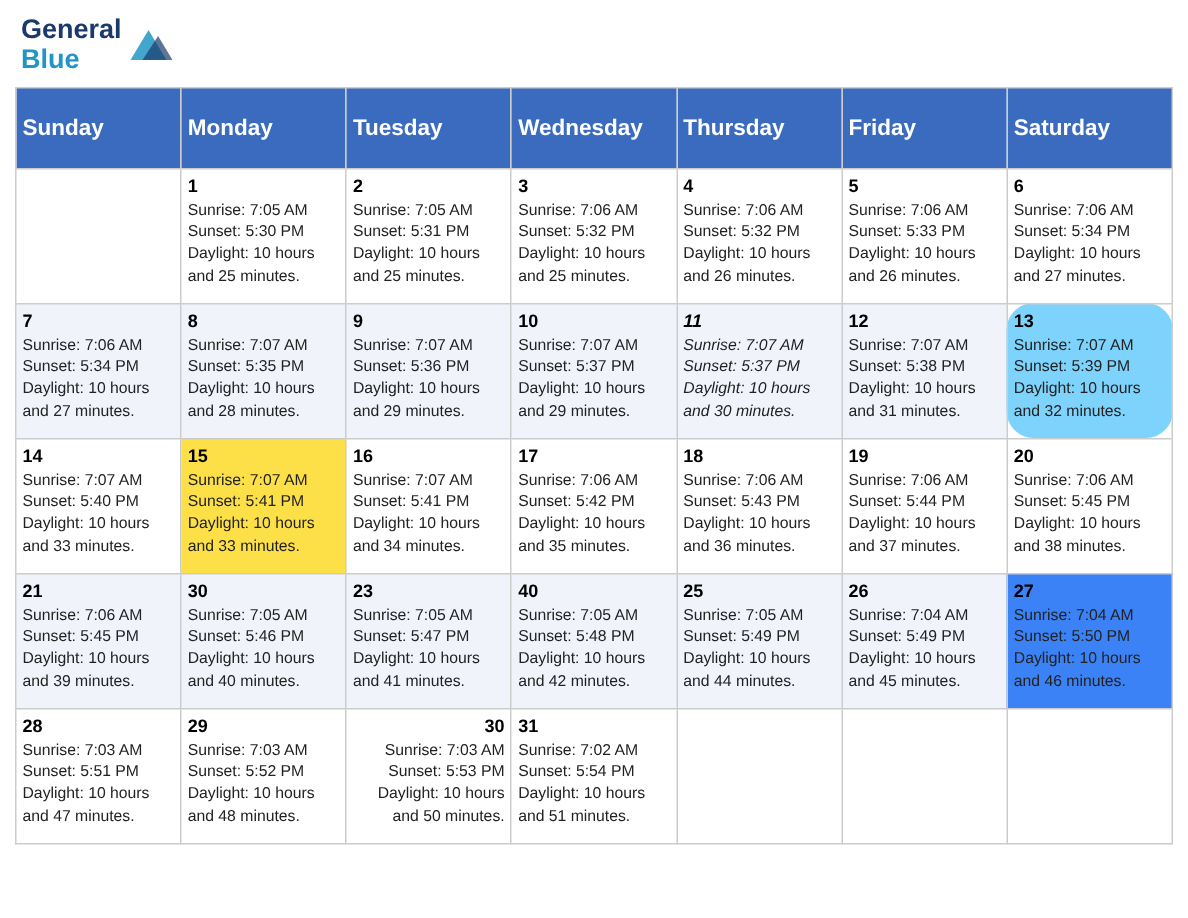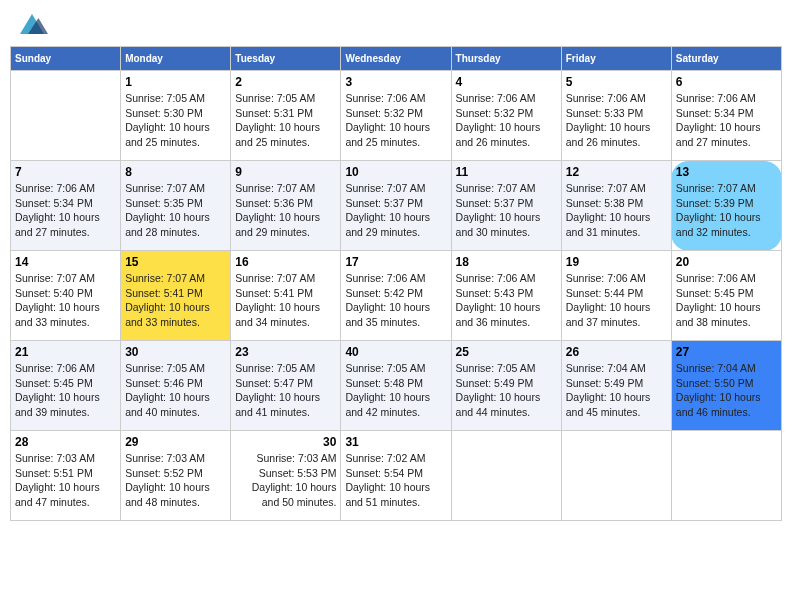--- a/index.html
+++ b/index.html
@@ -48,23 +48,23 @@
       color: #444;
     }
     table {
       width: 100%;
       border-collapse: collapse;
       font-size: 11px;
     }
     thead th {
       background-color: #3a6bbf;
       color: #fff;
-      padding: 6px 4px;
+      padding: 18px 4px;
       text-align: left;
-      font-size: 10px;
+      font-size: 15px;
       font-weight: bold;
       border: 1px solid #ccc;
     }
     td {
       border: 1px solid #ccc;
       vertical-align: top;
       padding: 4px 4px;
       height: 90px;
       width: calc(100% / 7);
     }
@@ -87,20 +87,25 @@
     tr:nth-child(even) td {
       background-color: #f4f6fa;
     }
     thead tr th { background-color: #3a6bbf; }
   </style>
 </head>
 <body>
 
 <div class="header">
   <div class="logo">
+    <div>
+      <div class="logo-text">
+        General<br><span>Blue</span>
+      </div>
+    </div>
     <svg class="logo-icon" viewBox="0 0 40 35" xmlns="http://www.w3.org/2000/svg">
       <polygon points="5,30 20,5 35,30" fill="#2196c4" opacity="0.85"></polygon>
       <polygon points="15,30 28,10 40,30" fill="#1a3a6b" opacity="0.7"></polygon>
     </svg>
   </div>
   <div class="title-block">
     <div class="month-title"></div>
     <div class="location"></div>
   </div>
 </div>
@@ -205,21 +210,21 @@
       </td>
         <td style="background-color: rgb(240, 244, 250);">
         <div class="day-num">10</div>
         <div class="day-info">
           Sunrise: 7:07 AM<br>
           Sunset: 5:37 PM<br>
           Daylight: 10 hours<br>
           and 29 minutes.
         </div>
       </td>
-        <td style="background-color: rgb(240, 244, 250);">
+        <td style="background-color: rgb(240, 244, 250); font-style: italic;">
         <div class="day-num">11</div>
         <div class="day-info">
           Sunrise: 7:07 AM<br>
           Sunset: 5:37 PM<br>
           Daylight: 10 hours<br>
           and 30 minutes.
         </div>
       </td>
         <td style="background-color: rgb(240, 244, 250);">
         <div class="day-num">12</div>

